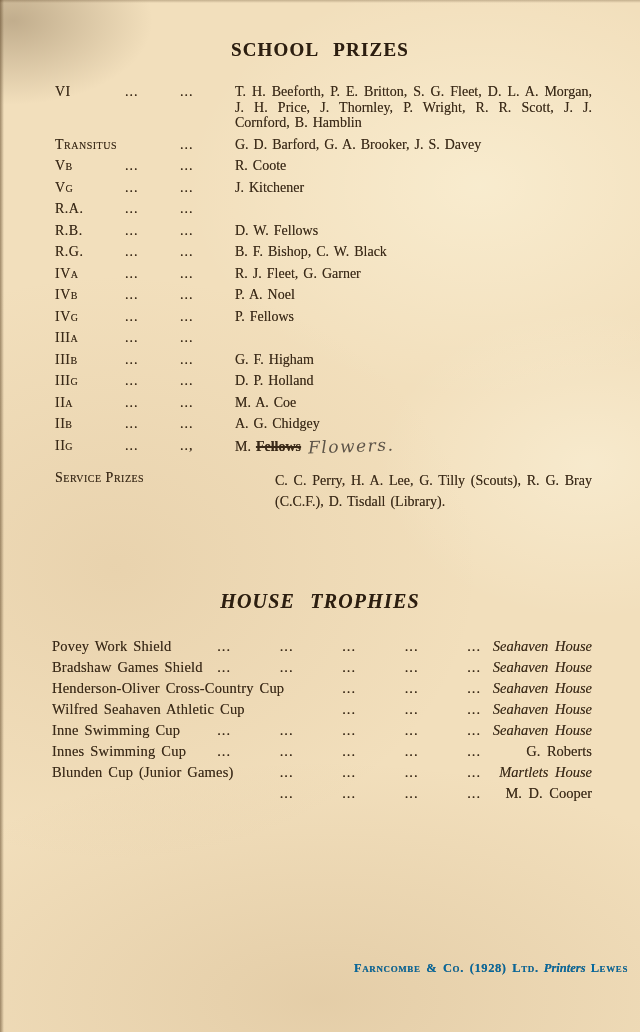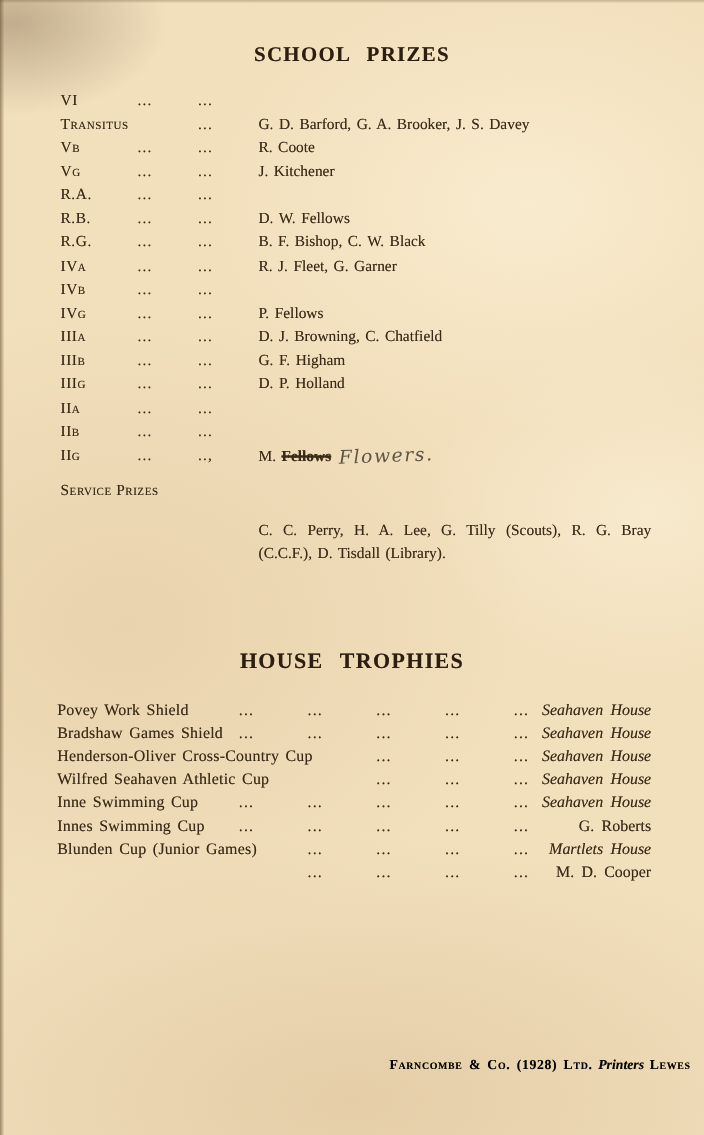--- a/index.html
+++ b/index.html
@@ -29,46 +29,46 @@
   .section-title {
     position: absolute; left: 0; width: 100%;
     text-align: center;
     font-weight: bold;
     font-size: 19px;
     color: #2c1e10;
     letter-spacing: 1.2px;
     word-spacing: 9px;
   }
   #school-title { top: 39px; }
-  #house-title  { top: 590px; font-size: 20px; }
+  #house-title  { top: 590px; font-size: 20px; font-style: italic; }
 
   
   .sp-table {
     position: absolute; top: 84px; left: 55px; width: 537px;
     font-size: 14px;
   }
   .sp-row {
     display: grid;
     grid-template-columns: 70px 55px 55px 1fr;
     margin-bottom: 6px;
   }
-  .sp-row.service { grid-template-columns: 180px 1fr; margin-top: 16px; }
+  .sp-row.service { grid-template-columns: 180px 1fr; margin-top: 16px; gap: 40px; }
   .sp-label {
     font-variant: small-caps;
     letter-spacing: .5px;
     white-space: nowrap;
     line-height: 15.5px;
   }
   .sp-dots { line-height: 15.5px; letter-spacing: 1px; }
   .sp-names {
     line-height: 15.5px;
     text-align: justify;
     word-spacing: 1.5px;
   }
-  .sp-row.service .sp-names { line-height: 21px; text-align: justify; margin-top: 33px; }
+  .sp-row.service .sp-names { line-height: 21px; text-align: justify; }
   .struck { text-decoration: line-through; text-decoration-thickness: 1.5px; font-weight: bold; }
   .handwritten {
     display: inline-block;
     font-family: "DejaVu Serif", serif;
     font-style: italic;
     font-size: 17px;
     color: #5d5448;
     letter-spacing: 1.5px;
     transform: rotate(-2deg) translateY(1px);
     margin-left: 7px;
@@ -95,40 +95,41 @@
     text-align: right;
     white-space: nowrap;
     word-spacing: 3px;
   }
   .italic { font-style: italic; }
 
   
   .footer {
     position: absolute; top: 961px; right: 12px;
     font-size: 12.5px;
-    color: #000000;
+    color: #0369a1;
     white-space: nowrap;
     word-spacing: 2px;
   }
   .footer .sc { font-variant: small-caps; font-weight: bold; letter-spacing: .6px; }
   .footer .it { font-style: italic; font-weight: bold; }
 </style>
 </head>
 <body>
 
 <div class="paper"></div>
 
 <div class="section-title ink" id="school-title">SCHOOL PRIZES</div>
 
 <div class="sp-table ink">
 
   <div class="sp-row">
     <span class="sp-label">VI</span>
     <span class="sp-dots">...</span>
     <span class="sp-dots">...</span>
+    <span class="sp-names">T. H. Beeforth, P. E. Britton, S. G. Fleet, D. L. A. Morgan, J. H. Price, J. Thornley, P. Wright, R. R. Scott, J. J. Cornford, B. Hamblin</span>
   </div>
 
   <div class="sp-row">
     <span class="sp-label">Transitus</span>
     <span class="sp-dots"></span>
     <span class="sp-dots">...</span>
     <span class="sp-names">G. D. Barford, G. A. Brooker, J. S. Davey</span>
   </div>
 
   <div class="sp-row">
@@ -169,60 +170,62 @@
     <span class="sp-label">IVa</span>
     <span class="sp-dots">...</span>
     <span class="sp-dots">...</span>
     <span class="sp-names">R. J. Fleet, G. Garner</span>
   </div>
 
   <div class="sp-row">
     <span class="sp-label">IVb</span>
     <span class="sp-dots">...</span>
     <span class="sp-dots">...</span>
+    <span class="sp-names">P. A. Noel</span>
   </div>
 
   <div class="sp-row">
     <span class="sp-label">IVg</span>
     <span class="sp-dots">...</span>
     <span class="sp-dots">...</span>
     <span class="sp-names">P. Fellows</span>
   </div>
 
   <div class="sp-row">
     <span class="sp-label">IIIa</span>
     <span class="sp-dots">...</span>
     <span class="sp-dots">...</span>
-    <span class="sp-names">D. J. Browning, C. Chatfield</span>
   </div>
 
   <div class="sp-row">
     <span class="sp-label">IIIb</span>
     <span class="sp-dots">...</span>
     <span class="sp-dots">...</span>
     <span class="sp-names">G. F. Higham</span>
   </div>
 
   <div class="sp-row">
     <span class="sp-label">IIIg</span>
     <span class="sp-dots">...</span>
     <span class="sp-dots">...</span>
     <span class="sp-names">D. P. Holland</span>
   </div>
 
   <div class="sp-row">
     <span class="sp-label">IIa</span>
     <span class="sp-dots">...</span>
     <span class="sp-dots">...</span>
+    <span class="sp-names">M. A. Coe</span>
   </div>
 
   <div class="sp-row">
     <span class="sp-label">IIb</span>
     <span class="sp-dots">...</span>
     <span class="sp-dots">...</span>
+    <span class="sp-names">A. G. Chidgey</span>
   </div>
 
   <div class="sp-row">
     <span class="sp-label">IIg</span>
     <span class="sp-dots">...</span>
     <span class="sp-dots">..,</span>
     <span class="sp-names"><span>M. </span><span class="struck">Fellows</span><span class="handwritten">Flowers.</span></span>
   </div>
 
   <div class="sp-row service">

